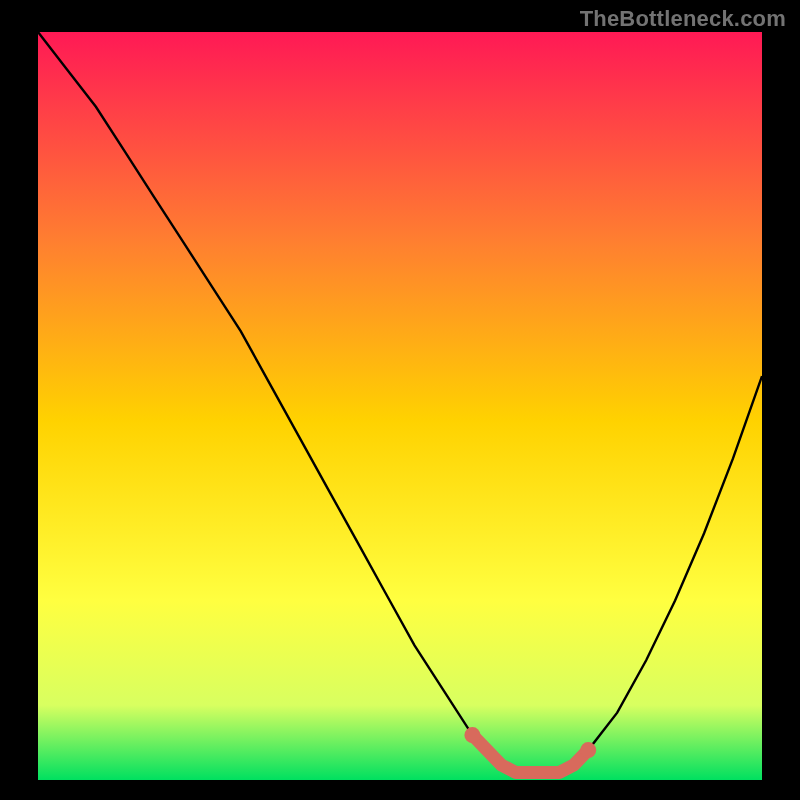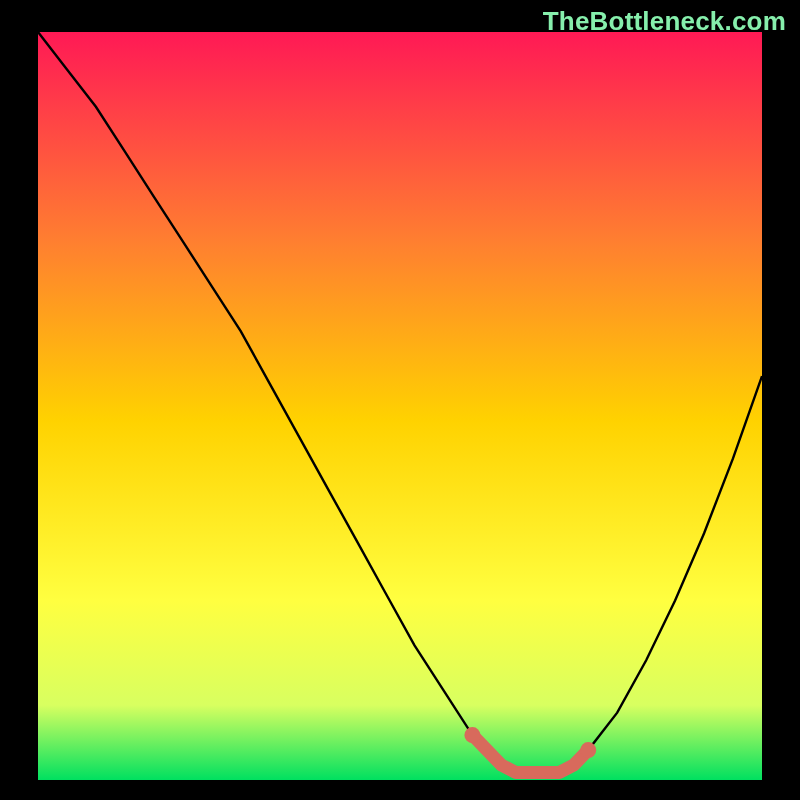--- a/index.html
+++ b/index.html
@@ -14,22 +14,22 @@
   .frame {
     position: relative;
     width: 800px;
     height: 800px;
     background: #000;
   }
   .watermark {
     position: absolute;
     top: 6px;
     right: 14px;
-    color: #86efac;
-    font-size: 26px;
+    color: #737373;
+    font-size: 22px;
     font-weight: 600;
     letter-spacing: 0.2px;
     z-index: 50;
   }
   svg.plot {
     position: absolute;
     top: 0;
     left: 0;
   }
 </style>

